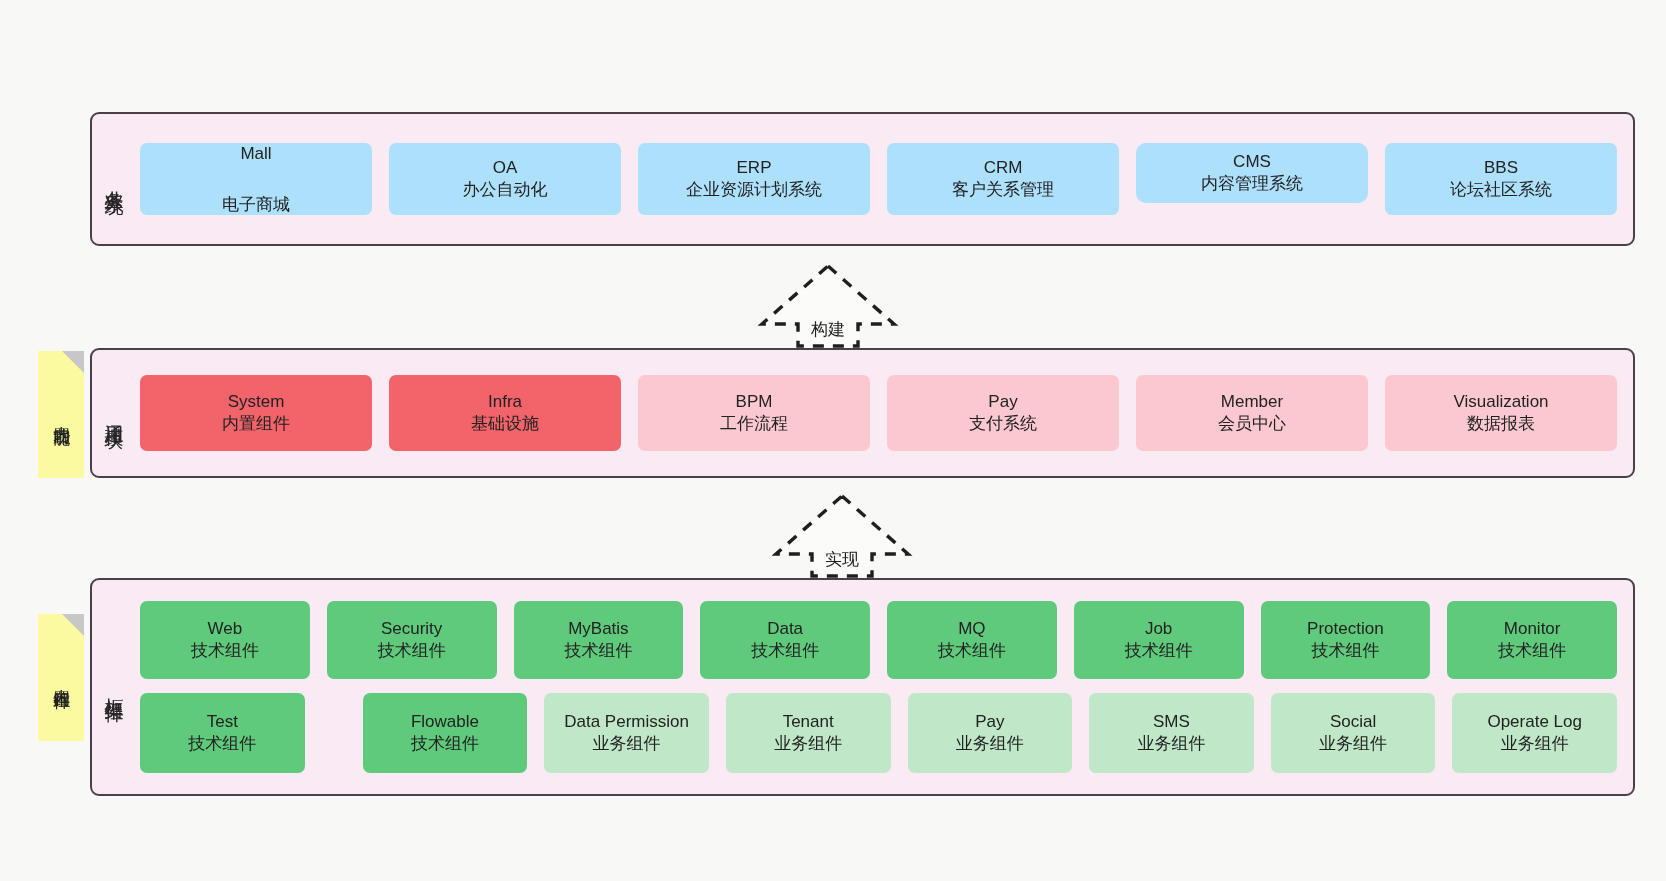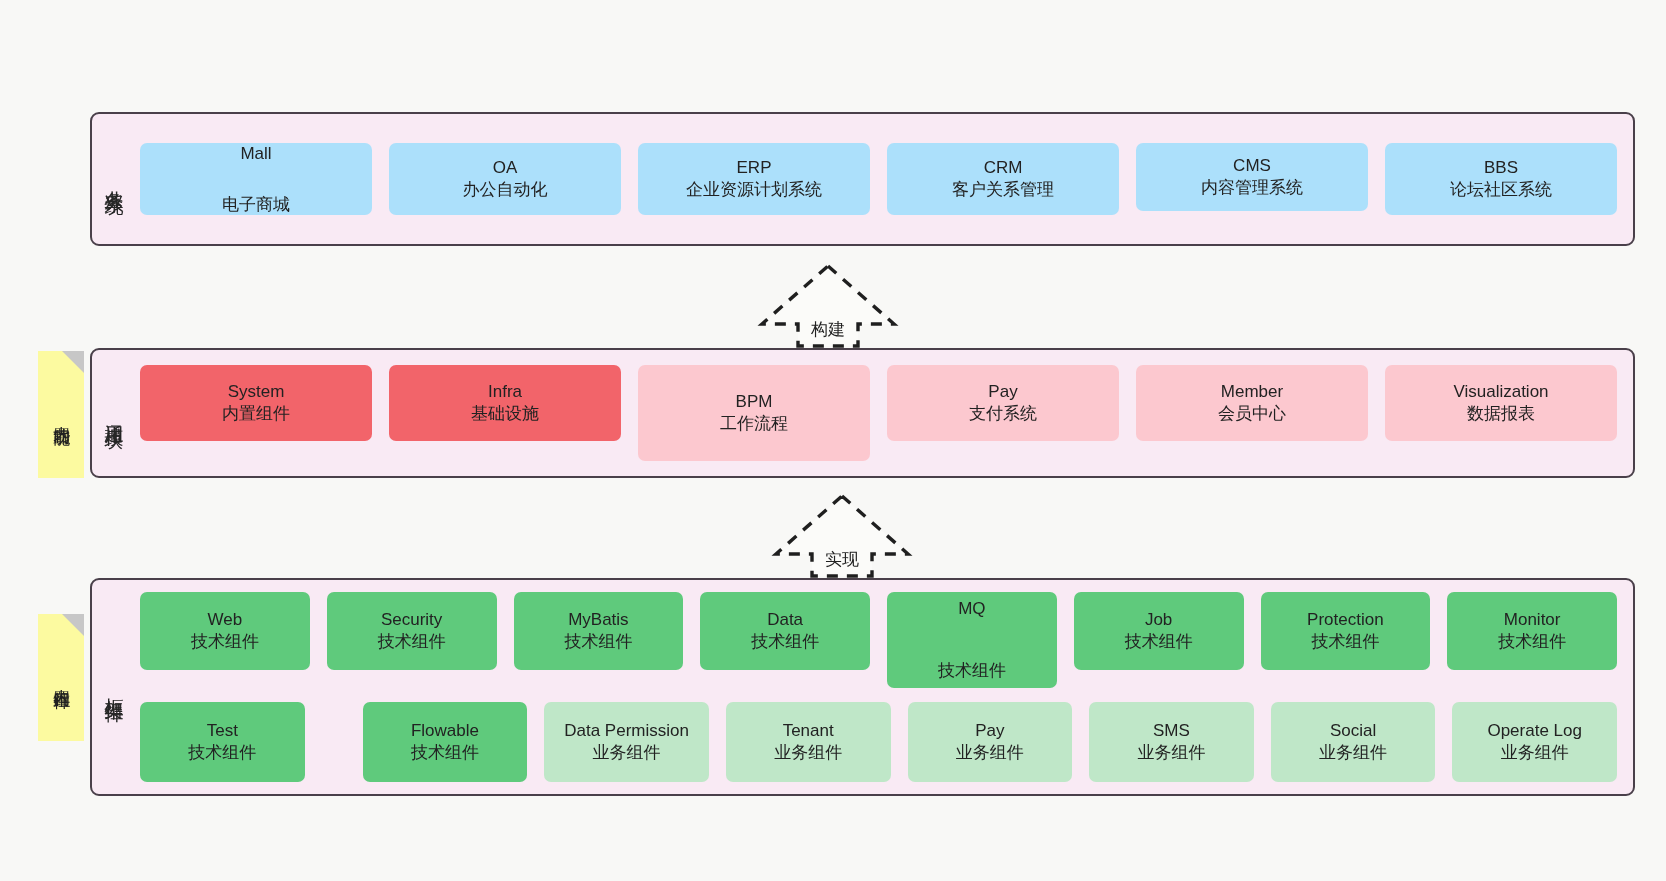--- a/index.html
+++ b/index.html
@@ -154,21 +154,21 @@
         <div class="card c-blue" style="height:72px;">
           <div class="ln1">ERP</div>
           <div class="ln2">企业资源计划系统</div>
         </div>
 
         <div class="card c-blue" style="height:72px;">
           <div class="ln1">CRM</div>
           <div class="ln2">客户关系管理</div>
         </div>
 
-        <div class="card c-blue" style="height:68px;">
+        <div class="card c-blue" style="height:60px;border-radius:10px;">
           <div class="ln1">CMS</div>
           <div class="ln2">内容管理系统</div>
         </div>
 
         <div class="card c-blue" style="height:72px;">
           <div class="ln1">BBS</div>
           <div class="ln2">论坛社区系统</div>
         </div>
 
       </div>
@@ -195,21 +195,21 @@
         <div class="card c-red" style="height:76px;">
           <div class="ln1">System</div>
           <div class="ln2">内置组件</div>
         </div>
 
         <div class="card c-red" style="height:76px;">
           <div class="ln1">Infra</div>
           <div class="ln2">基础设施</div>
         </div>
 
-        <div class="card c-pink" style="height:96px;">
+        <div class="card c-pink" style="height:76px;">
           <div class="ln1">BPM</div>
           <div class="ln2">工作流程</div>
         </div>
 
         <div class="card c-pink" style="height:76px;">
           <div class="ln1">Pay</div>
           <div class="ln2">支付系统</div>
         </div>
 
         <div class="card c-pink" style="height:76px;">
@@ -252,21 +252,21 @@
           <div class="ln2">技术组件</div>
         </div>
         <div class="card c-green" style="height:78px;">
           <div class="ln1">MyBatis</div>
           <div class="ln2">技术组件</div>
         </div>
         <div class="card c-green" style="height:78px;">
           <div class="ln1">Data</div>
           <div class="ln2">技术组件</div>
         </div>
-        <div class="card c-green" style="height:96px;justify-content:space-between;">
+        <div class="card c-green" style="height:78px;">
           <div class="ln1">MQ</div>
           <div class="ln2">技术组件</div>
         </div>
         <div class="card c-green" style="height:78px;">
           <div class="ln1">Job</div>
           <div class="ln2">技术组件</div>
         </div>
         <div class="card c-green" style="height:78px;">
           <div class="ln1">Protection</div>
           <div class="ln2">技术组件</div>

